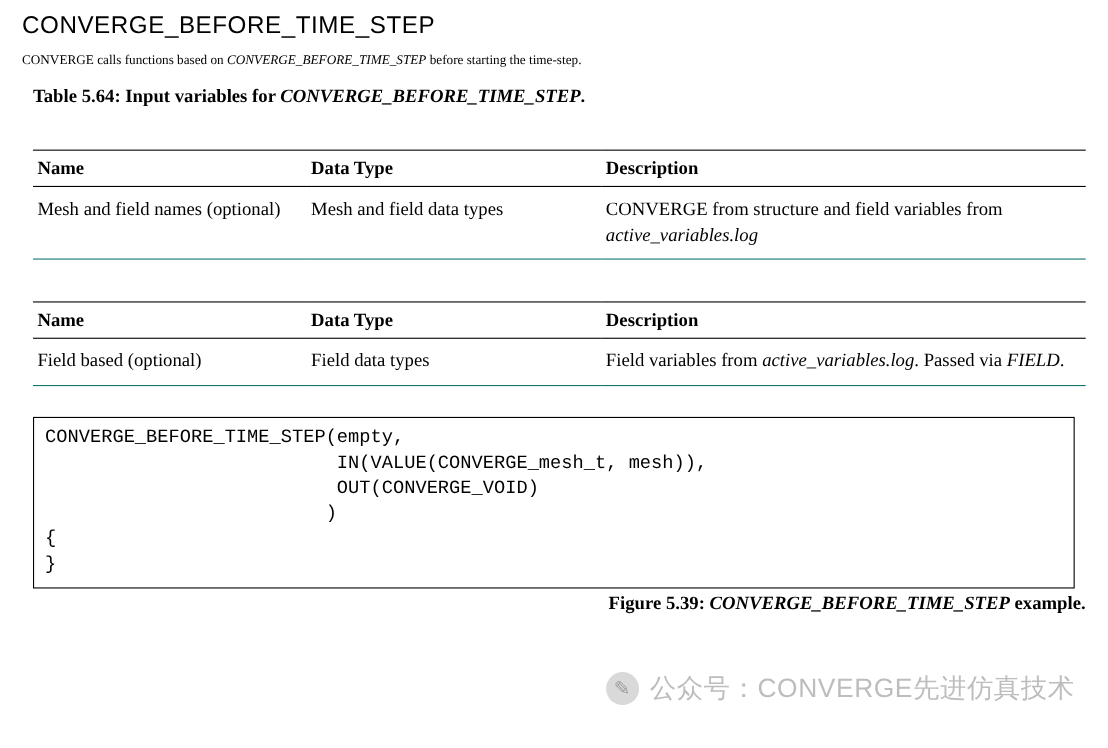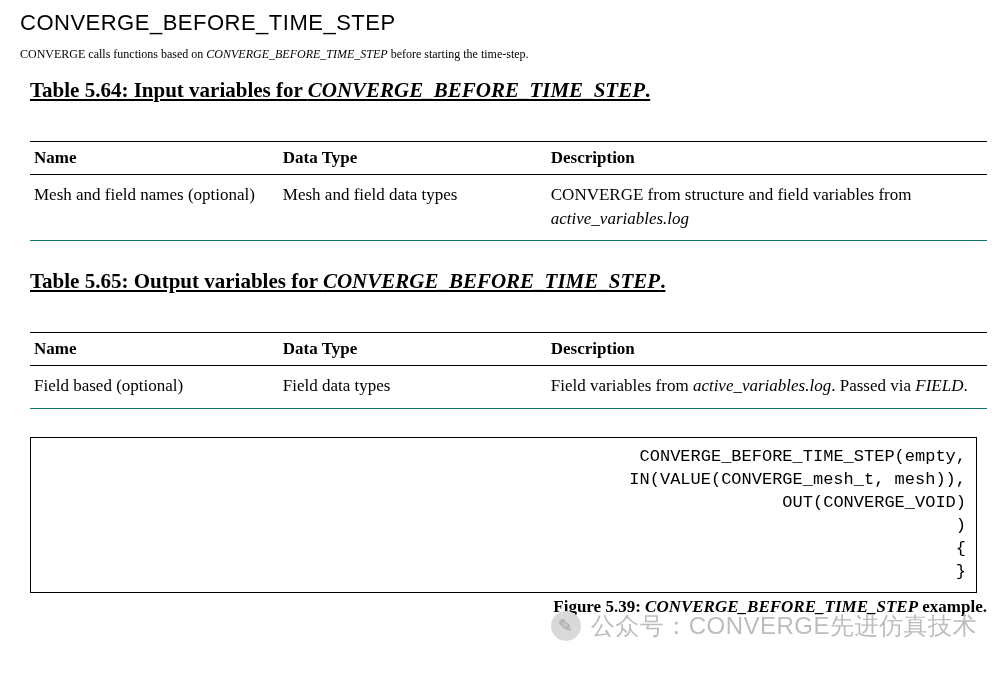--- a/index.html
+++ b/index.html
@@ -20,23 +20,22 @@
     }
     .body-text {
       font-size: 12px;
       line-height: 1.4;
       margin: 0 0 15px 0;
     }
     .italic { font-style: italic; }
     .table-block { margin: 0 0 28px 10px; }
     .table-caption {
       font-weight: bold;
-      font-size: 21px;
+      font-size: 17px;
       margin-bottom: 4px;
-      text-decoration: underline;
     }
     table {
       border-collapse: collapse;
       width: 100%;
       font-size: 17px;
       margin-top: 38px;
     }
     thead th {
       text-align: left;
       font-weight: bold;
@@ -54,21 +53,20 @@
     .col-type { width: 28%; }
     .col-desc { width: 46%; }
     .code-box {
       border: 1px solid #000;
       font-family: 'Courier New', Courier, monospace;
       font-size: 17px;
       white-space: pre;
       padding: 8px 10px;
       margin: 10px 10px 2px 10px;
       line-height: 1.35;
-      text-align: right;
     }
     .figure-caption {
       text-align: right;
       font-weight: bold;
       font-size: 17px;
       margin-top: 4px;
     }
     .watermark {
       position: absolute;
       right: 30px;
@@ -121,23 +119,20 @@
         <td>Mesh and field data types</td>
         <td>
           <span>CONVERGE from structure and field variables from </span><span class="italic">active_variables.log</span>
         </td>
       </tr>
     </tbody>
   </table>
 </div>
 
 <div class="table-block">
-  <div class="table-caption">
-    <span>Table  5.65: Output variables for </span><span class="italic">CONVERGE_BEFORE_TIME_STEP</span><span>.</span>
-  </div>
   <table>
     <thead>
       <tr>
         <th class="col-name">Name</th>
         <th class="col-type">Data Type</th>
         <th class="col-desc">Description</th>
       </tr>
     </thead>
     <tbody>
       <tr>

